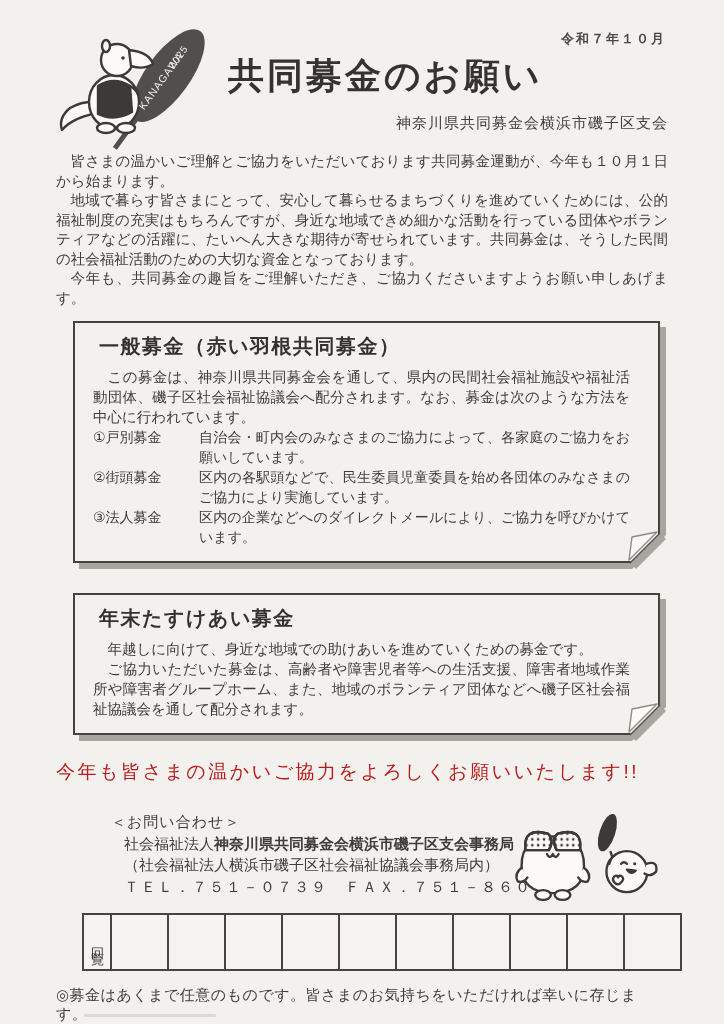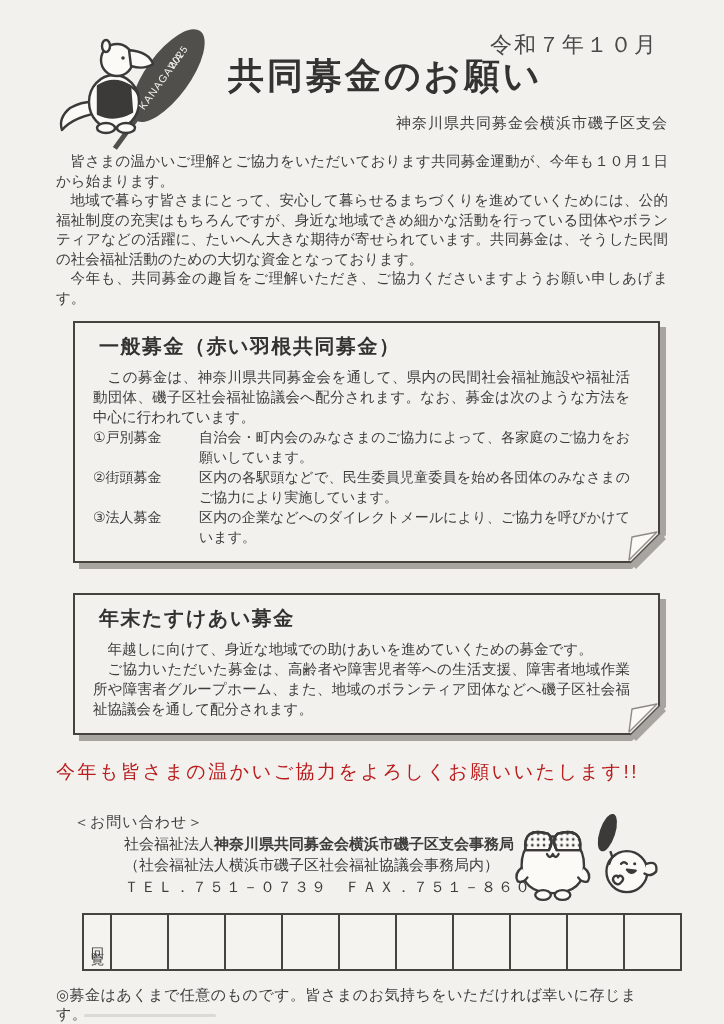--- a/index.html
+++ b/index.html
@@ -7,21 +7,21 @@
     width:724px;height:1024px;overflow:hidden;
     background:#f2f1ee;
     font-family:"Liberation Sans","DejaVu Sans",sans-serif;
     color:#3e3d3b;
     position:relative;
   }
   .page{position:relative;width:724px;height:1024px;padding:26px 56px 0 56px;box-sizing:border-box;}
 
   
   .header{position:relative;height:124px;}
-  .issue-date{position:absolute;top:4px;right:10px;font-size:22px;letter-spacing:2px;color:#4a4947;}
+  .issue-date{position:absolute;top:4px;right:2px;font-size:13px;letter-spacing:2px;color:#4a4947;font-weight:bold;}
   .logo{position:absolute;left:-2px;top:-6px;width:180px;height:130px;}
   .page-title{
     position:absolute;left:172px;top:26px;margin:0;
     font-size:36px;font-weight:700;letter-spacing:3px;color:#343331;
   }
   .org-name{position:absolute;right:0;top:88px;font-size:15px;letter-spacing:1px;color:#403f3d;}
 
   
   .intro{margin-top:2px;font-size:14.5px;line-height:19.5px;text-align:justify;}
   .intro p{margin:0;text-indent:1em;}
@@ -42,21 +42,21 @@
   .fund-item{display:flex;font-size:14px;line-height:20px;}
   .fund-term{flex:0 0 106px;}
   .fund-desc{flex:1;text-align:justify;}
   .fold-corner{position:absolute;right:-8px;bottom:-8px;width:46px;height:46px;}
 
   
   .closing{margin:24px 0 0 0;font-size:19px;letter-spacing:2.5px;color:#b91c1c;}
 
   
   .contact{position:relative;margin-top:26px;font-size:15px;line-height:21.5px;}
-  .contact-heading{margin-left:18px;letter-spacing:1px;}
+  .contact-heading{margin-left:55px;letter-spacing:1px;}
   .contact-lines{margin-left:68px;}
   .contact-line1 .main{font-weight:700;}
   .contact-address{letter-spacing:1px;}
   .contact-tel{letter-spacing:2px;}
   .mascots{position:absolute;right:6px;top:-4px;width:156px;height:102px;}
 
   
   .circulation{
     display:flex;margin:16px -14px 0 26px;height:54px;
     border:2px solid #46443f;background:#f4f3f0;

